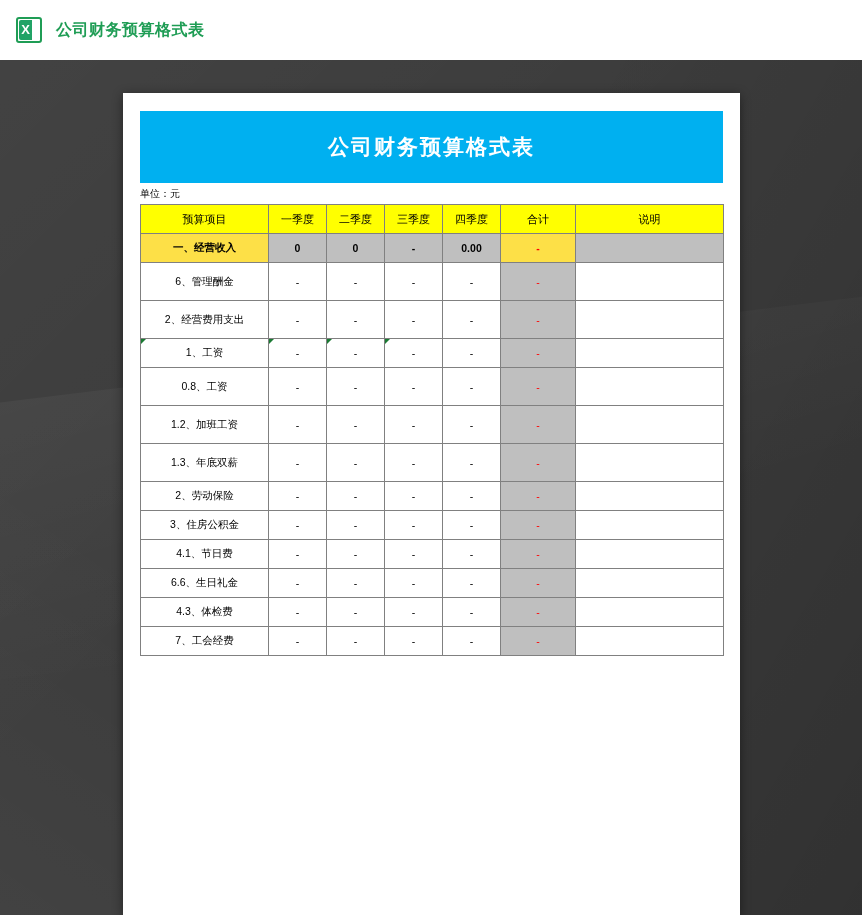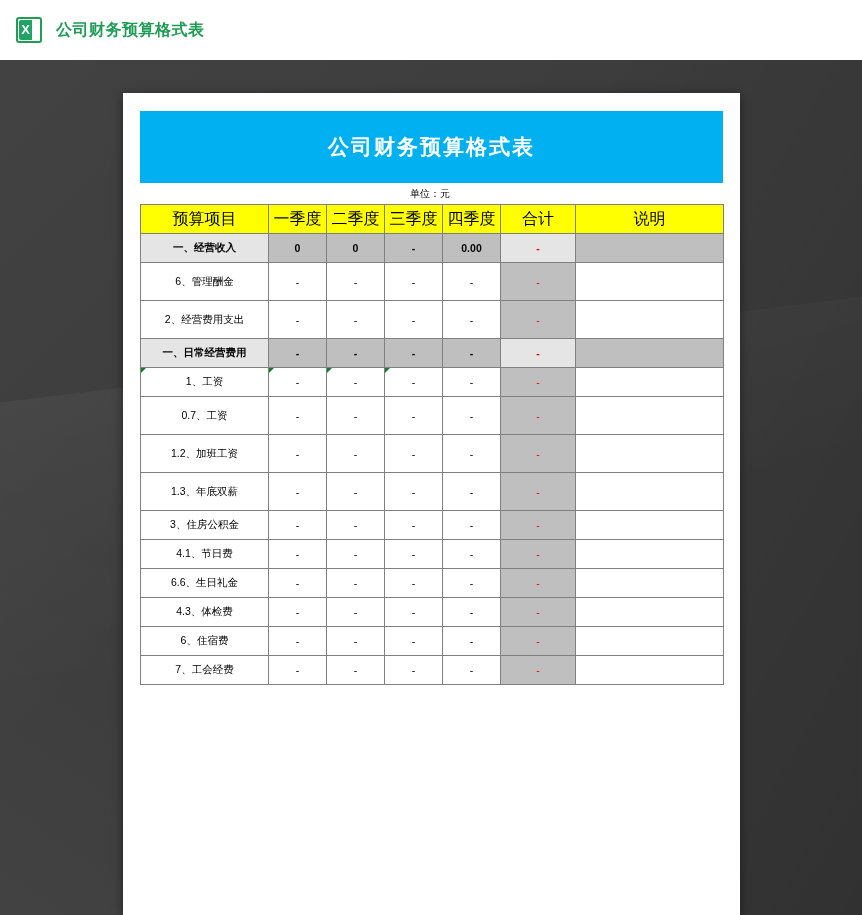--- a/index.html
+++ b/index.html
@@ -116,21 +116,21 @@
     color: #ffffff;
     font-size: 21px;
     font-weight: bold;
     letter-spacing: 2px;
   }
 
   .unit-row {
     height: 21px;
     display: flex;
     align-items: center;
-    justify-content: center;
+    justify-content: flex-start;
     padding-right: 3px;
     box-sizing: border-box;
   }
   .unit-text {
     font-size: 10px;
     color: #000;
   }
 
   table.budget {
     border-collapse: collapse;
@@ -144,33 +144,33 @@
     height: 29px;
     text-align: center;
     vertical-align: middle;
     padding: 0 2px;
     box-sizing: border-box;
     font-weight: normal;
   }
   thead th {
     background: #ffff00;
     font-weight: bold;
-    font-size: 16px;
+    font-size: 11px;
     height: 27px;
   }
   col.c-item { width: 128px; }
   col.c-q    { width: 58px; }
   col.c-sum  { width: 75px; }
   col.c-note { width: 148px; }
 
   td.item {
     text-align: center;
   }
   tr.grey td {
-    background: #e5e5e5;
+    background: #fde047;
     font-weight: bold;
   }
   tr.grey td.item { font-weight: bold; }
   td.sum {
     background: #bfbfbf;
     color: #ff0000;
   }
   td.note { background: #ffffff; }
   td.val { background: #ffffff; }
   tr.grey td.val { background: #bfbfbf; }
@@ -253,40 +253,31 @@
           </tr>
           <tr class="tall">
             <td class="item">2、经营费用支出</td>
             <td class="val">-</td>
             <td class="val">-</td>
             <td class="val">-</td>
             <td class="val">-</td>
             <td class="sum">-</td>
             <td class="note"></td>
           </tr>
-          <tr class="grey">
-            <td class="item">一、日常经营费用</td>
-            <td class="val">-</td>
-            <td class="val">-</td>
-            <td class="val">-</td>
-            <td class="val">-</td>
-            <td class="sum">-</td>
-            <td class="note"></td>
-          </tr>
           <tr class="">
             <td class="item mark">1、工资</td>
             <td class="val mark">-</td>
             <td class="val mark">-</td>
             <td class="val mark">-</td>
             <td class="val">-</td>
             <td class="sum">-</td>
             <td class="note"></td>
           </tr>
           <tr class="tall">
-            <td class="item">0.7、工资</td>
+            <td class="item">0.8、工资</td>
             <td class="val">-</td>
             <td class="val">-</td>
             <td class="val">-</td>
             <td class="val">-</td>
             <td class="sum">-</td>
             <td class="note"></td>
           </tr>
           <tr class="tall">
             <td class="item">1.2、加班工资</td>
             <td class="val">-</td>
@@ -299,20 +290,29 @@
           <tr class="tall">
             <td class="item">1.3、年底双薪</td>
             <td class="val">-</td>
             <td class="val">-</td>
             <td class="val">-</td>
             <td class="val">-</td>
             <td class="sum">-</td>
             <td class="note"></td>
           </tr>
           <tr class="">
+            <td class="item">2、劳动保险</td>
+            <td class="val">-</td>
+            <td class="val">-</td>
+            <td class="val">-</td>
+            <td class="val">-</td>
+            <td class="sum">-</td>
+            <td class="note"></td>
+          </tr>
+          <tr class="">
             <td class="item">3、住房公积金</td>
             <td class="val">-</td>
             <td class="val">-</td>
             <td class="val">-</td>
             <td class="val">-</td>
             <td class="sum">-</td>
             <td class="note"></td>
           </tr>
           <tr class="">
             <td class="item">4.1、节日费</td>
@@ -327,29 +327,20 @@
             <td class="item">6.6、生日礼金</td>
             <td class="val">-</td>
             <td class="val">-</td>
             <td class="val">-</td>
             <td class="val">-</td>
             <td class="sum">-</td>
             <td class="note"></td>
           </tr>
           <tr class="">
             <td class="item">4.3、体检费</td>
-            <td class="val">-</td>
-            <td class="val">-</td>
-            <td class="val">-</td>
-            <td class="val">-</td>
-            <td class="sum">-</td>
-            <td class="note"></td>
-          </tr>
-          <tr class="">
-            <td class="item">6、住宿费</td>
             <td class="val">-</td>
             <td class="val">-</td>
             <td class="val">-</td>
             <td class="val">-</td>
             <td class="sum">-</td>
             <td class="note"></td>
           </tr>
           <tr class="">
             <td class="item">7、工会经费</td>
             <td class="val">-</td>

